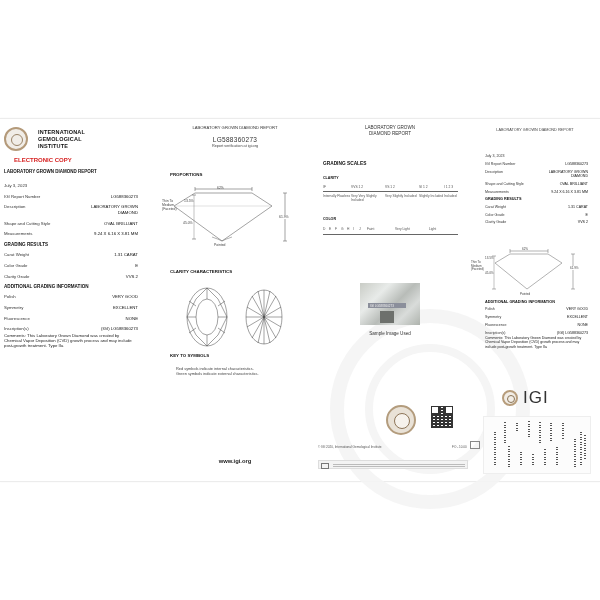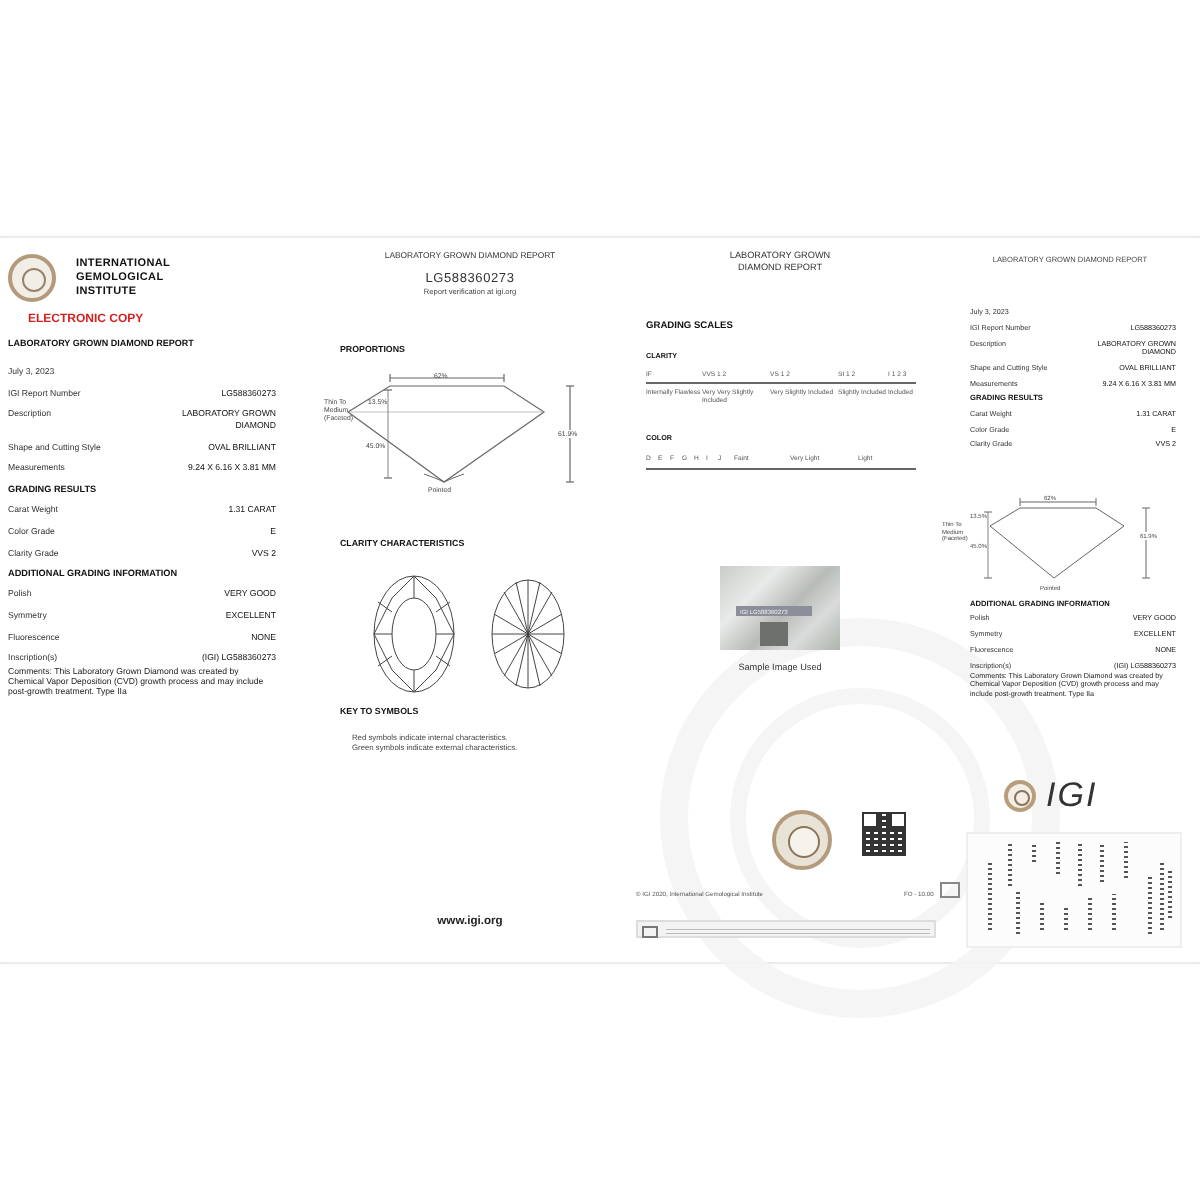--- a/index.html
+++ b/index.html
@@ -99,21 +99,21 @@
   .footer-box .ico { position: absolute; left: 2px; top: 1.5px; width: 8px; height: 6px; border: 0.8px solid #777; }
   .footer-box .lines { position: absolute; left: 14px; top: 2px; width: 132px; height: 4px;
     background: repeating-linear-gradient(0deg, #bbb 0 0.6px, transparent 0.6px 2px); }
 
   
   .p4-head { position: absolute; left: 0; top: 9px; width: 130px; text-align: center; font-size: 3.8px; color: #444; }
   .p4 .kv { left: 15px; width: 103px; font-size: 3.6px; }
   .p4 .kv-row { line-height: 4.4px; margin-bottom: 3.4px; }
   .p4 .sec { font-size: 3.8px; margin-bottom: 3.4px; }
   .p4 .comments { width: 103px; font-size: 3.6px; line-height: 4.2px; }
-  .igi-logo { position: absolute; left: 32px; top: 269px; display: flex; align-items: center; font-style: italic; }
+  .igi-logo { position: absolute; left: 32px; top: 269px; display: flex; align-items: center; }
   .igi-logo .ring {
     width: 16px; height: 16px; border-radius: 50%; border: 2px solid #b79d7c; background: #f2ede6; position: relative;
   }
   .igi-logo .ring::after {
     content: ""; position: absolute; left: 3px; top: 3px; width: 6px; height: 6px; border-radius: 50%; border: 1px solid #8a7456;
   }
   .igi-logo .word { margin-left: 5px; font-size: 17px; color: #333; letter-spacing: 1px; }
   .stub {
     position: absolute; left: 13px; top: 297px; width: 108px; height: 58px;
     background: #fcfcfc; border: 0.5px solid #eee;

